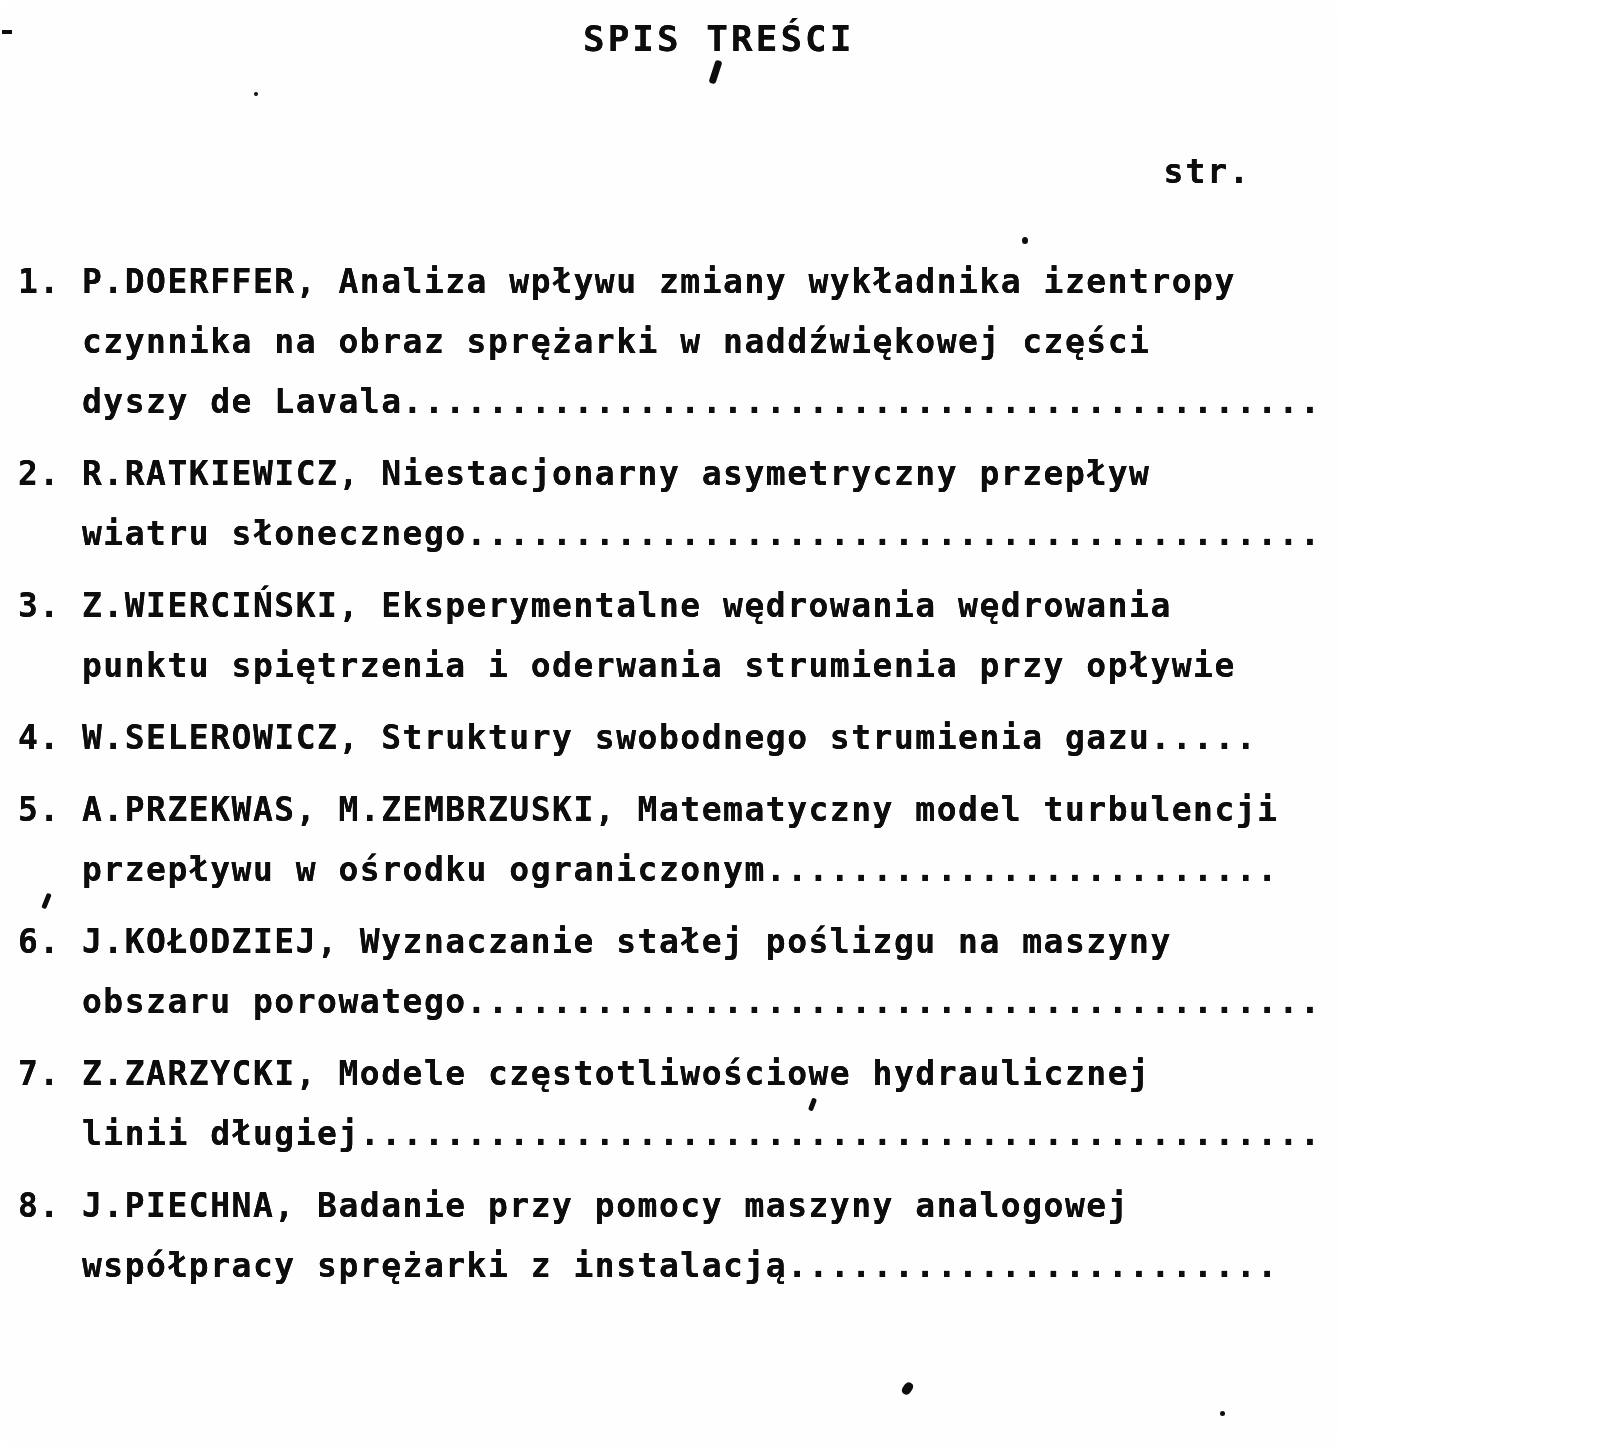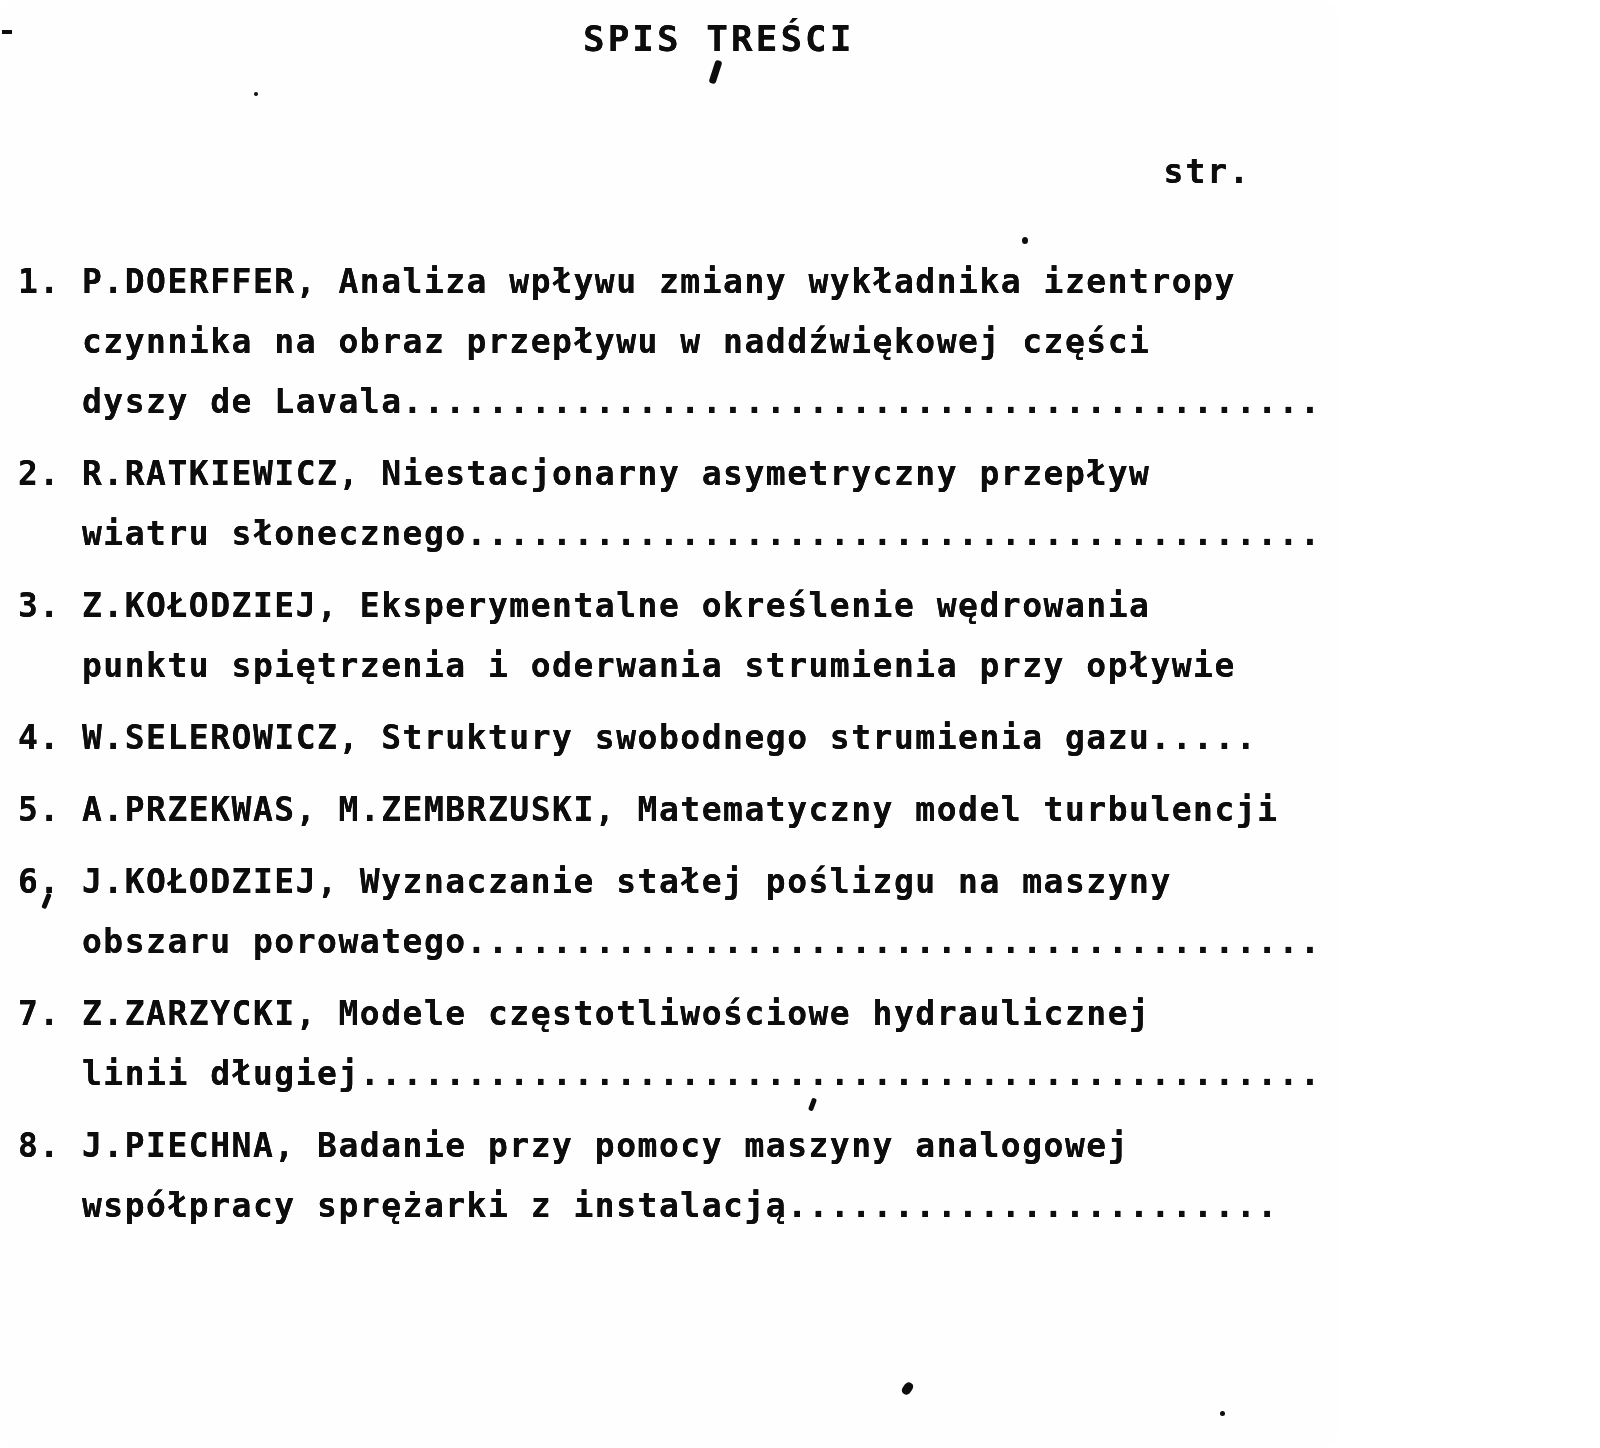--- a/index.html
+++ b/index.html
@@ -88,56 +88,57 @@
   <div class="title">SPIS TREŚCI</div>
 
   <div class="str-header">str.</div>
 
   <div class="toc">
 
     <div class="entry">
       <span class="num">1.</span>
       <div class="text">
         <div class="line">P.DOERFFER, Analiza wpływu zmiany wykładnika izentropy</div>
-        <div class="line">czynnika na obraz przepływu w naddźwiękowej części</div>
+        <div class="line">czynnika na obraz sprężarki w naddźwiękowej części</div>
         <div class="line">dyszy de Lavala...........................................</div>
       </div>
       <span class="pg">5</span>
     </div>
 
     <div class="entry">
       <span class="num">2.</span>
       <div class="text">
         <div class="line">R.RATKIEWICZ, Niestacjonarny asymetryczny przepływ</div>
         <div class="line">wiatru słonecznego........................................</div>
       </div>
       <span class="pg">20</span>
     </div>
 
     <div class="entry">
       <span class="num">3.</span>
       <div class="text">
-        <div class="line">Z.KOŁODZIEJ, Eksperymentalne określenie wędrowania</div>
+        <div class="line">Z.WIERCIŃSKI, Eksperymentalne wędrowania wędrowania</div>
         <div class="line">punktu spiętrzenia i oderwania strumienia przy opływie</div>
       </div>
       <span class="pg">45</span>
     </div>
 
     <div class="entry">
       <span class="num">4.</span>
       <div class="text">
         <div class="line">W.SELEROWICZ, Struktury swobodnego strumienia gazu.....</div>
       </div>
       <span class="pg">50</span>
     </div>
 
     <div class="entry">
       <span class="num">5.</span>
       <div class="text">
         <div class="line">A.PRZEKWAS, M.ZEMBRZUSKI, Matematyczny model turbulencji</div>
+        <div class="line">przepływu w ośrodku ograniczonym........................</div>
       </div>
       <span class="pg">63</span>
     </div>
 
     <div class="entry">
       <span class="num">6.</span>
       <div class="text">
         <div class="line">J.KOŁODZIEJ, Wyznaczanie stałej poślizgu na maszyny</div>
         <div class="line">obszaru porowatego........................................</div>
       </div>

